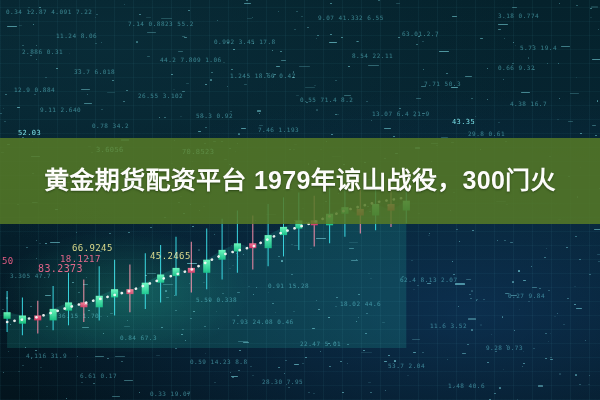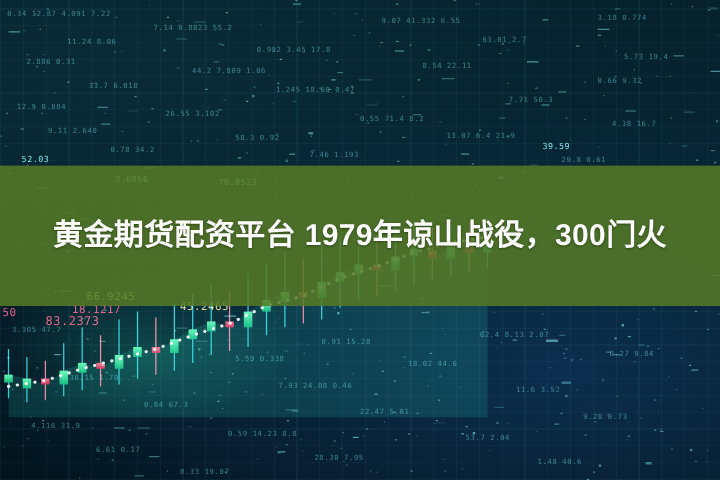--- a/index.html
+++ b/index.html
@@ -96,21 +96,21 @@
     filter:blur(.2px);
   }
   .readout.red{color:#e0466a;}
   .readout.amber{color:#d8d06a;}
   .readout.cyan{color:#78dfe6;}
 
   
   .band{
     position:absolute;
     left:0;right:0;
-    top:138px;height:117px;
+    top:138px;height:86px;
     background:rgba(86,122,38,.86);
     box-shadow:0 0 0 rgba(0,0,0,0);
   }
   .band-inner{
     position:absolute;inset:0;
     display:flex;
     align-items:center;
     justify-content:center;
     padding:0 18px;
     box-sizing:border-box;
@@ -778,21 +778,21 @@
   </div>
 
   <div id="readout-layer">
       <div class="readout amber" style="left:72px;top:243px;font-size:9px;">66.9245</div>
       <div class="readout amber" style="left:150px;top:251px;font-size:9px;">45.2465</div>
       <div class="readout red" style="left:60px;top:254px;font-size:9px;">18.1217</div>
       <div class="readout red" style="left:38px;top:263px;font-size:10px;">83.2373</div>
       <div class="readout red" style="left:2px;top:256px;font-size:9px;">50</div>
       <div class="readout cyan" style="left:96px;top:146px;font-size:7px;">3.6056</div>
       <div class="readout cyan" style="left:182px;top:148px;font-size:7px;">70.8523</div>
-      <div class="readout cyan" style="left:452px;top:118px;font-size:7px;">39.59</div>
+      <div class="readout cyan" style="left:452px;top:118px;font-size:7px;">43.35</div>
       <div class="readout cyan" style="left:18px;top:129px;font-size:7px;">52.03</div>
     </div>
 
   <div class="band">
     <div class="band-inner">
       <h1 class="headline">
         <span class="ln">黄金期货配资平台 1979年谅山战役，300门火</span>
       </h1>
     </div>
   </div>

